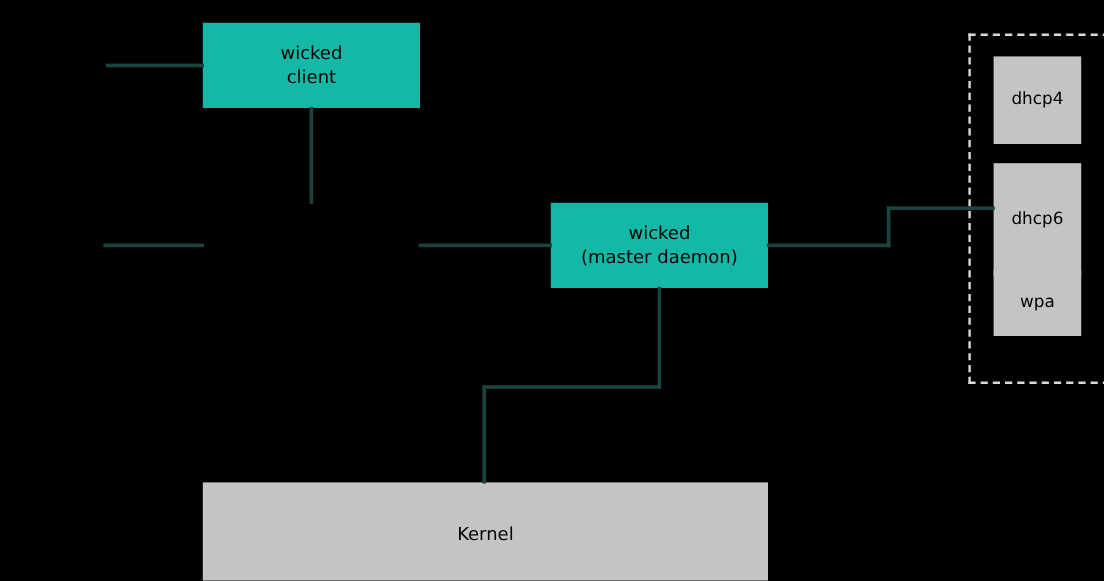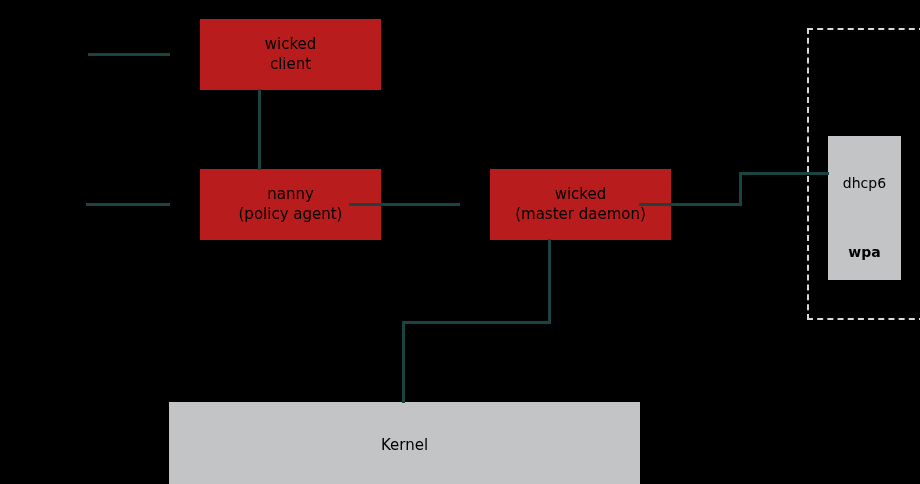--- a/index.html
+++ b/index.html
@@ -19,21 +19,21 @@
     position: absolute;
     display: flex;
     align-items: center;
     justify-content: center;
     text-align: center;
     color: #000000;
     line-height: 1.32;
     box-sizing: border-box;
     white-space: pre-line;
   }
-  .node-green { background: #b91c1c; margin-left: 31px; }
+  .node-green { background: #14b8a6; }
   .node-gray  { background: #c3c4c6; }
 
   .node-wicked-client {
     left: 169px; top: 19px; width: 181px; height: 71px;
     font-size: 15px;
   }
   .node-nanny {
     left: 169px; top: 169px; width: 181px; height: 71px;
     font-size: 15px;
   }
@@ -51,21 +51,20 @@
     left: 828px; top: 47px; width: 73px; height: 73px;
     font-size: 14px;
   }
   .node-dhcp6 {
     left: 828px; top: 136px; width: 73px; height: 94px;
     font-size: 14px;
   }
   .node-wpa {
     left: 828px; top: 225px; width: 73px; height: 55px;
     font-size: 14px;
-    font-weight: bold;
   }
 
   .group-box {
     position: absolute;
     left: 807px; top: 28px; width: 118px; height: 292px;
     border: 2px dashed #d9d9d9;
     box-sizing: border-box;
     background: transparent;
   }
 
@@ -96,28 +95,27 @@
 </head>
 <body>
 
 <div id="canvas">
 
   <div class="group-box"></div>
 
   <div class="node node-green node-wicked-client">wicked
 client</div>
 
-  <div class="node node-green node-nanny">nanny
-(policy agent)</div>
 
   <div class="node node-green node-wicked-master">wicked
 (master daemon)</div>
 
   <div class="node node-gray node-kernel">Kernel</div>
 
+  <div class="node node-gray node-dhcp4">dhcp4</div>
 
   <div class="node node-gray node-dhcp6">dhcp6</div>
 
   <div class="node node-gray node-wpa">wpa</div>
 
   <div class="edge edge-h edge-client-left"></div>
   <div class="edge edge-v edge-client-nanny"></div>
   <div class="edge edge-h edge-nanny-left"></div>
   <div class="edge edge-h edge-nanny-master"></div>
 

